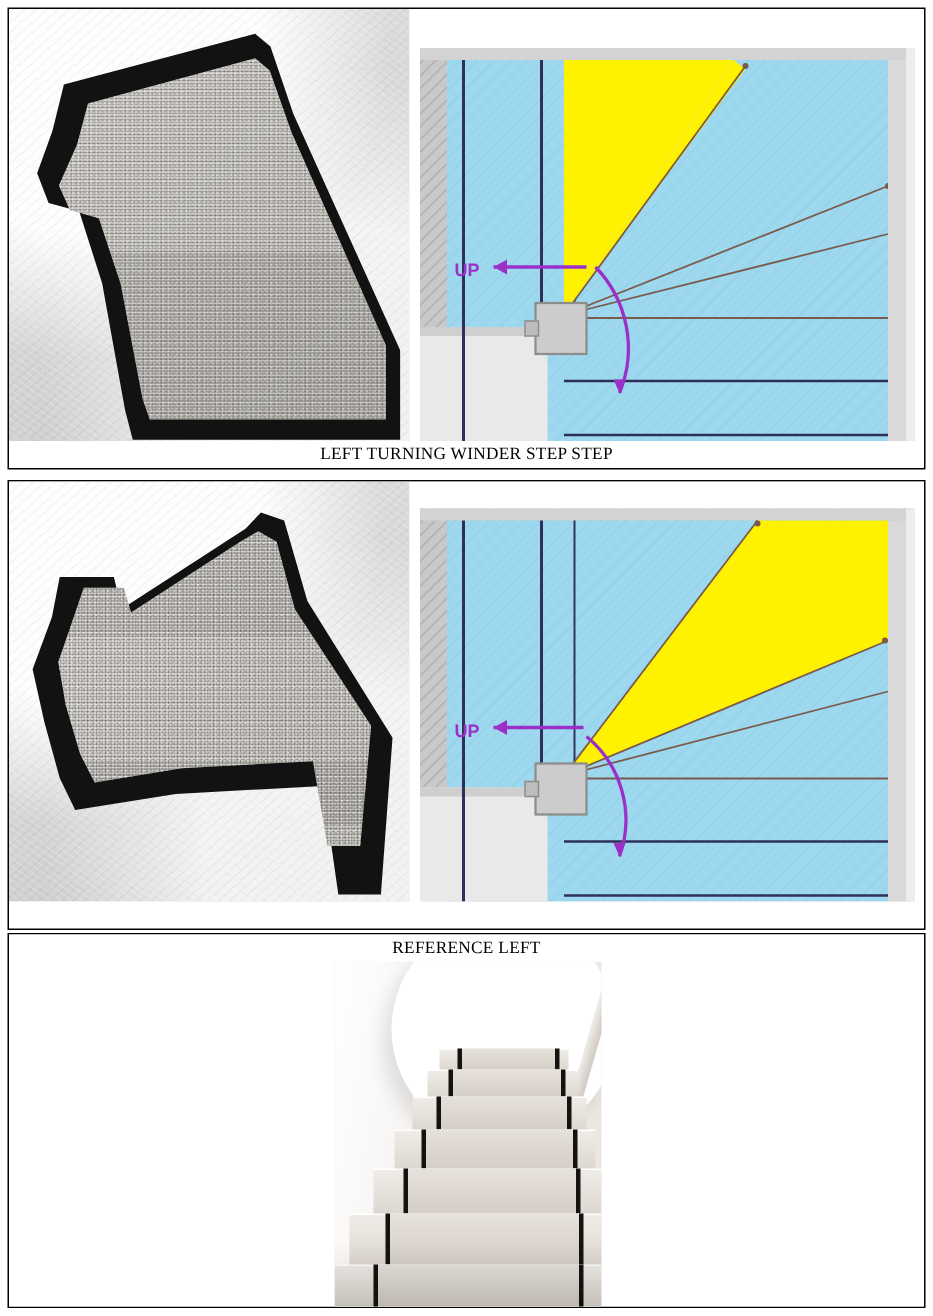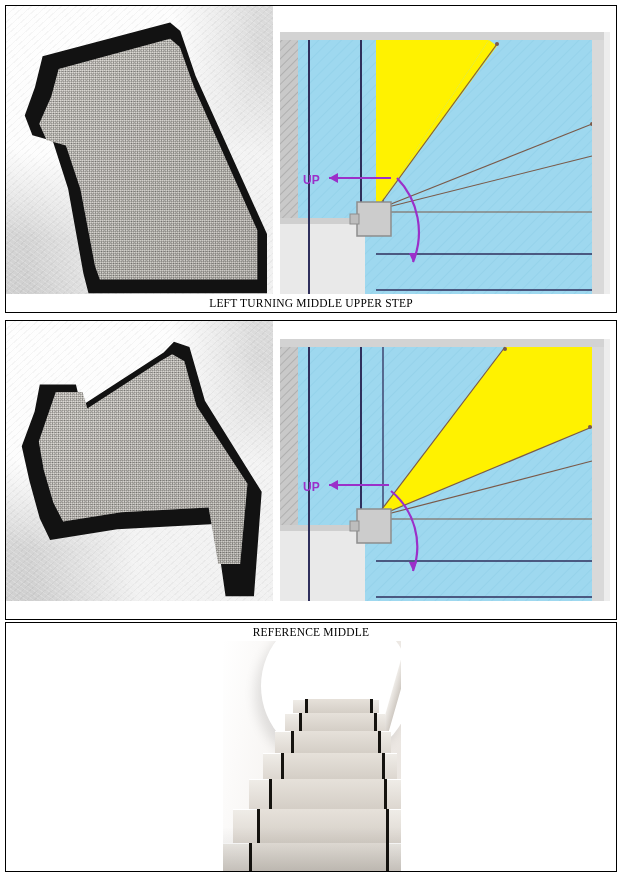--- a/index.html
+++ b/index.html
@@ -281,21 +281,21 @@
           <path d="M56 172 l9 -5 l0 10 z" fill="#9b30c9"></path>
           <text x="30" y="178" font-family="Liberation Sans, sans-serif" font-size="12" font-weight="bold" fill="#9b30c9">UP</text>
 
           <rect x="319" y="34" width="18" height="255" fill="#d9d9d9"></rect>
           <rect x="331" y="26" width="6" height="263" fill="#ededed"></rect>
         </svg>
       </div>
     </div>
 
     <div class="panel-caption">
-      <span class="caption-text">LEFT TURNING MIDDLE UPPER STEP</span>
+      <span class="caption-text">LEFT TURNING WINDER STEP STEP</span>
     </div>
   </div>
 
   <div class="panel" id="panel-middle">
     <div class="panel-body">
 
       <div class="photo-cell">
         <div class="photo-bg"></div>
         <div class="tread" id="tread-middle">
           <div class="binding"></div>
@@ -356,21 +356,21 @@
           <rect x="319" y="26" width="18" height="255" fill="#d9d9d9"></rect>
           <rect x="331" y="18" width="6" height="263" fill="#ededed"></rect>
         </svg>
       </div>
     </div>
 
   </div>
 
   <div class="panel" id="panel-reference">
     <div class="panel-caption">
-      <span class="caption-text">REFERENCE MIDDLE</span>
+      <span class="caption-text">REFERENCE LEFT</span>
     </div>
 
     <div class="ref-body">
       <div class="ref-photo">
         <div class="ref-wall"></div>
         <div class="ref-curve"></div>
         <div class="ref-rail"></div>
 
         <div class="ref-stairs">
 

